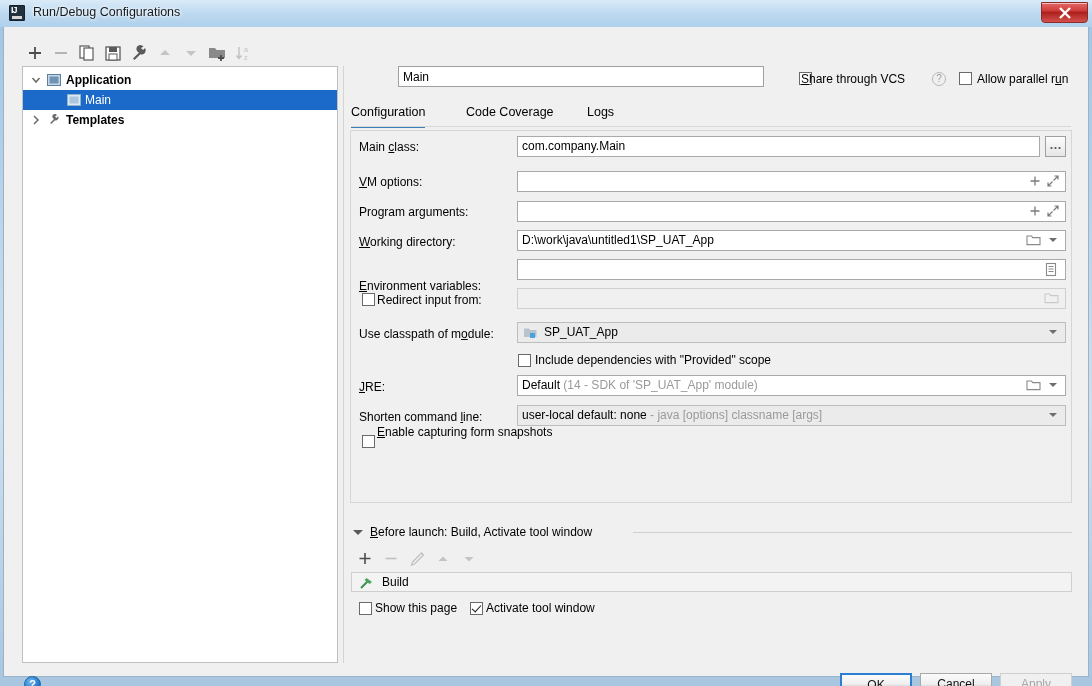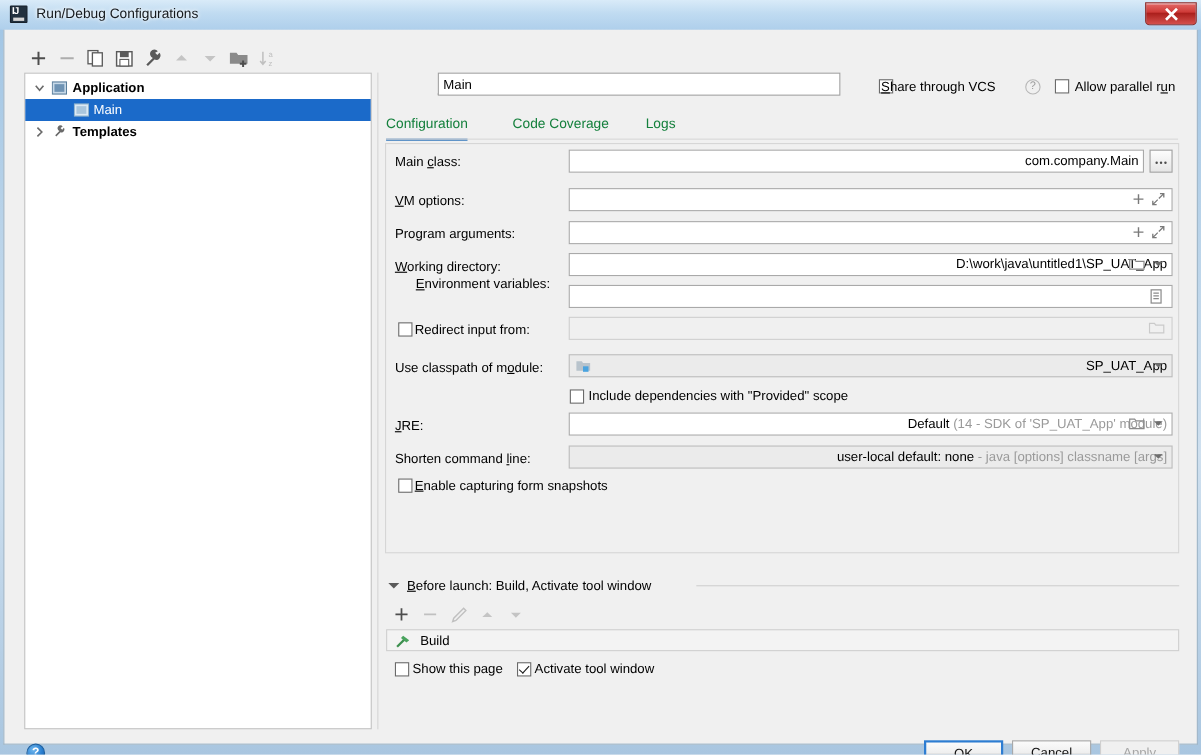--- a/index.html
+++ b/index.html
@@ -144,21 +144,21 @@
     width: 14px; height: 14px; border-radius: 50%;
     border: 1px solid #b7b7b7; color: #9a9a9a;
     font-size: 10px; text-align: center; line-height: 12px;
     box-sizing: border-box;
   }
 
   
   .tabs { position: absolute; left: 347px; top: 74px; height: 26px; }
   .tab {
     position: absolute; top: 0; height: 25px; line-height: 22px;
-    font-size: 12.5px; color: #15803d; white-space: nowrap;
+    font-size: 12.5px; color: #000000; white-space: nowrap;
   }
   .tab.active { border-bottom: 2px solid #3d7ebf; }
   .tabs-underline {
     position: absolute; left: 347px; top: 99px;
     width: 720px; height: 1px; background: #d8d8d8;
   }
 
   
   .cfg-panel {
     position: absolute; left: 346px; top: 103px;
@@ -172,21 +172,20 @@
     position: absolute;
     height: 21px;
     background: #fff;
     border: 1px solid #a9a9a9;
     box-sizing: border-box;
     font-size: 12px;
     line-height: 19px;
     padding: 0 4px;
     white-space: nowrap;
     overflow: hidden;
-    text-align: right;
   }
   .fld.readonly { background: #ebebeb; border-color: #bdbdbd; }
   .fld.disabled { background: #f0f0f0; border-color: #cfcfcf; }
   .fld .hint { color: #9a9a9a; }
   .btn-sq {
     position: absolute; height: 21px; width: 21px;
     background: linear-gradient(180deg,#fdfdfd,#e6e6e6);
     border: 1px solid #a0a0a0;
     box-sizing: border-box;
   }
@@ -424,21 +423,21 @@
 
     <div class="fld-label" style="left:355px; top:208px;"><span class="underline-m">W</span>orking directory:</div>
     <div class="fld" style="left:513px; top:203px; width:549px;">D:\work\java\untitled1\SP_UAT_App</div>
     <span class="in-fld-icon" style="left:1022px; top:207px;">
       <svg width="15" height="13" viewBox="0 0 15 13">
         <path d="M1 2 h4.5 l1.2 1.6 H14 v7 H1 z" fill="none" stroke="#8a8a8a" stroke-width="1.1"></path>
       </svg>
     </span>
     <span class="combo-arrow" style="left:1045px; top:211px;"></span>
 
-    <div class="fld-label" style="left:355px; top:224px;margin-left:19px;"><span class="underline-m">E</span>nvironment variables:</div>
+    <div class="fld-label" style="left:355px; top:252px;"><span class="underline-m">E</span>nvironment variables:</div>
     <div class="fld" style="left:513px; top:232px; width:549px;"></div>
     <span class="in-fld-icon" style="left:1040px; top:235px;">
       <svg width="14" height="15" viewBox="0 0 14 15">
         <rect x="2.5" y="1.5" width="9" height="12" fill="none" stroke="#8a8a8a" stroke-width="1.1"></rect>
         <path d="M4.5 4.5 H9.5 M4.5 7 H9.5 M4.5 9.5 H9.5" stroke="#8a8a8a" stroke-width="1"></path>
       </svg>
     </span>
 
     <div class="cb-box" style="left:358px; top:266px;"></div>
     <div class="fld-label" style="left:373px; top:266px;">Redirect input from:</div>
@@ -469,21 +468,21 @@
         <path d="M1 2 h4.5 l1.2 1.6 H14 v7 H1 z" fill="none" stroke="#8a8a8a" stroke-width="1.1"></path>
       </svg>
     </span>
     <span class="combo-arrow" style="left:1045px; top:356px;"></span>
 
     <div class="fld-label" style="left:355px; top:383px;">Shorten command <span class="underline-m">l</span>ine:</div>
     <div class="fld readonly" style="left:513px; top:378px; width:549px;"><span>user-local default: none</span><span class="hint"> - java [options] classname [args]</span></div>
     <span class="combo-arrow" style="left:1045px; top:386px;"></span>
 
     <div class="cb-box" style="left:358px; top:408px;"></div>
-    <div class="cb-label" style="left:373px; top:407px;"><span class="underline-m">E</span>nable capturing form snapshots</div>
+    <div class="cb-label" style="left:373px; top:398px;"><span class="underline-m">E</span>nable capturing form snapshots</div>
 
     <div class="bl-arrow"></div>
     <div class="bl-title"><span class="underline-m">B</span>efore launch: Build, Activate tool window</div>
     <div class="bl-line"></div>
 
     <div class="bl-tb">
       <span class="tb-btn" style="left:0">
         <svg width="22" height="20" viewBox="0 0 22 20">
           <path d="M11 4 L11 15 M5.5 9.5 L16.5 9.5" stroke="#4d4d4d" stroke-width="1.6"></path>
         </svg>

